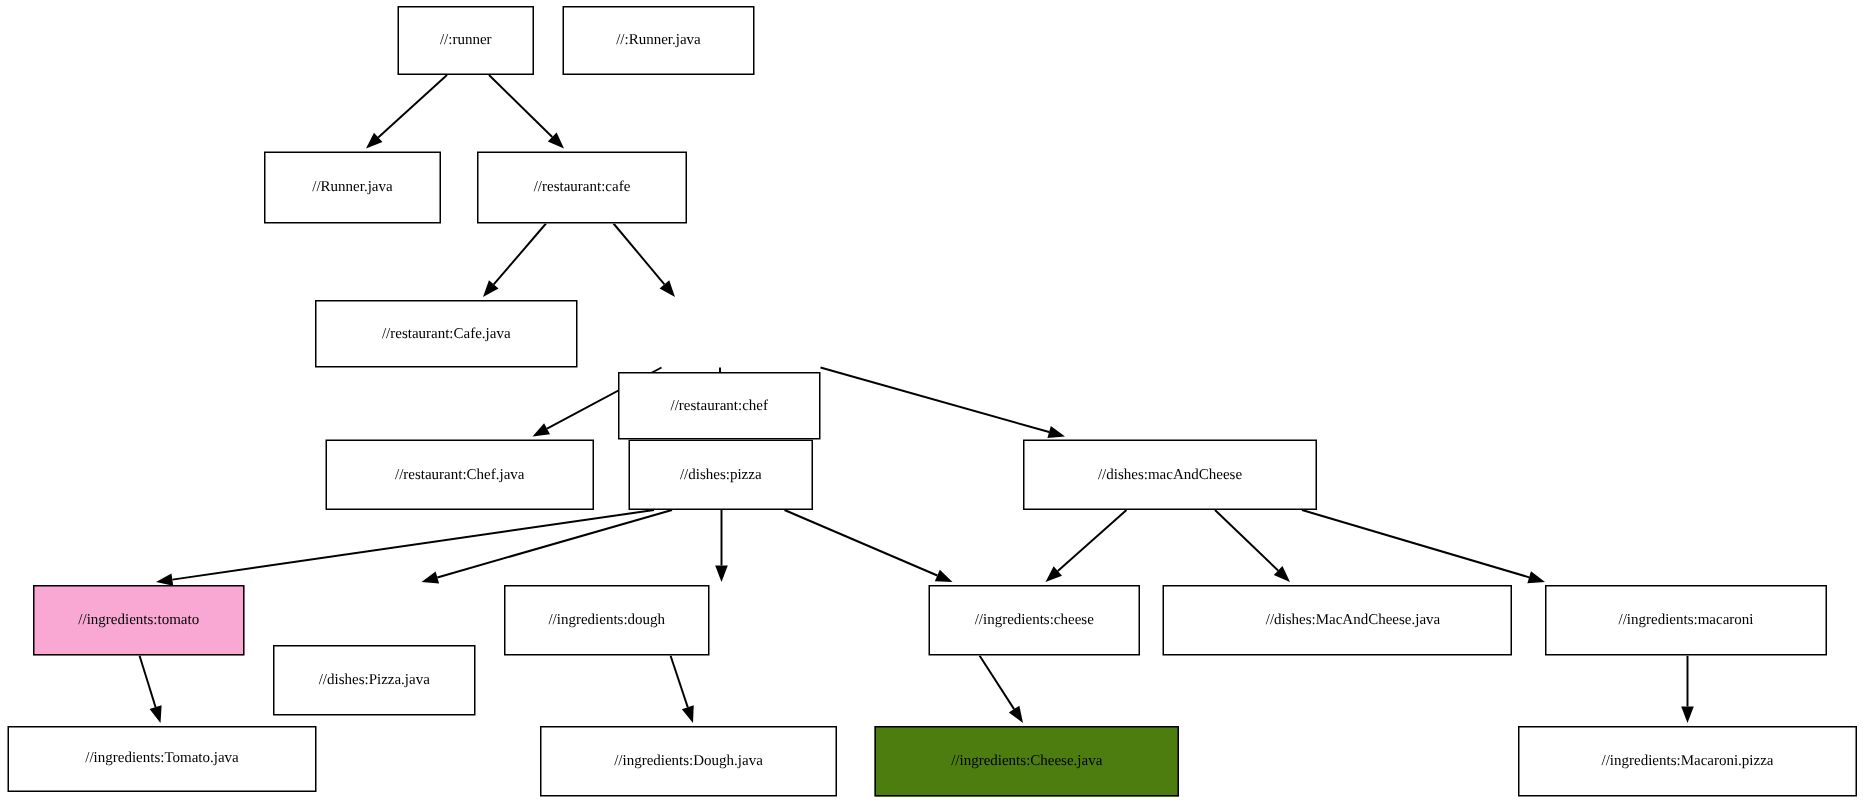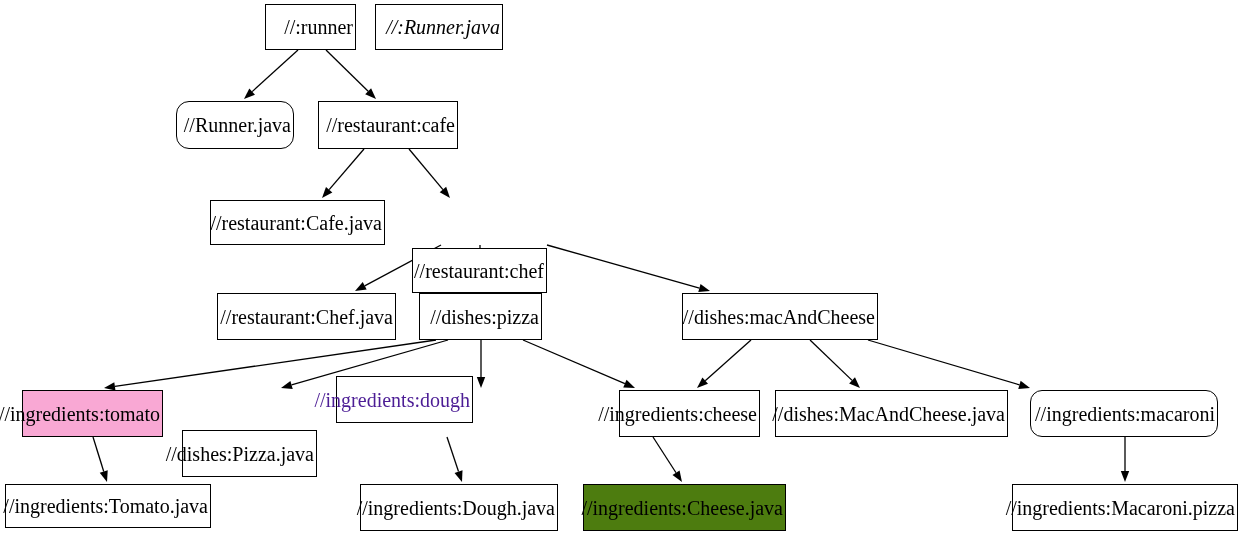--- a/index.html
+++ b/index.html
@@ -25,22 +25,22 @@
     pointer-events: none;
   }
   .node {
     position: absolute;
     box-sizing: border-box;
     border: 1px solid #000000;
     background: #ffffff;
     color: #000000;
     display: flex;
     align-items: center;
-    justify-content: flex-end;
-    font-size: 20px;
+    justify-content: center;
+    font-size: 10px;
     line-height: 1;
     white-space: nowrap;
     letter-spacing: 0px;
   }
   .node-label {
     display: block;
     padding: 0 2px;
   }
 </style>
 </head>
@@ -118,24 +118,24 @@
       </g>
       <g>
         <line x1="1125" y1="437" x2="1125" y2="471" stroke="#000000" stroke-width="1.3"></line>
         <polygon points="1125,482 1120.8,471 1129.2,471" fill="#000000"></polygon>
       </g>
     </svg>
   <div id="node-layer">
       <div class="node" style="left: 265px; top: 4px; width: 91px; height: 46px; background: rgb(255, 255, 255); border-color: rgb(0, 0, 0); color: rgb(0, 0, 0);">
         <span class="node-label">//:runner</span>
       </div>
-      <div class="node" style="left: 375px; top: 4px; width: 128px; height: 46px; background: rgb(255, 255, 255); border-color: rgb(0, 0, 0); color: rgb(0, 0, 0); font-style: italic;">
+      <div class="node" style="left: 375px; top: 4px; width: 128px; height: 46px; background: rgb(255, 255, 255); border-color: rgb(0, 0, 0); color: rgb(0, 0, 0);">
         <span class="node-label">//:Runner.java</span>
       </div>
-      <div class="node" style="left: 176px; top: 101px; width: 118px; height: 48px; background: rgb(255, 255, 255); border-color: rgb(0, 0, 0); color: rgb(0, 0, 0); border-radius: 13px;">
+      <div class="node" style="left: 176px; top: 101px; width: 118px; height: 48px; background: rgb(255, 255, 255); border-color: rgb(0, 0, 0); color: rgb(0, 0, 0);">
         <span class="node-label">//Runner.java</span>
       </div>
       <div class="node" style="left: 318px; top: 101px; width: 140px; height: 48px; background: rgb(255, 255, 255); border-color: rgb(0, 0, 0); color: rgb(0, 0, 0);">
         <span class="node-label">//restaurant:cafe</span>
       </div>
       <div class="node" style="left: 210px; top: 200px; width: 175px; height: 45px; background: rgb(255, 255, 255); border-color: rgb(0, 0, 0); color: rgb(0, 0, 0);">
         <span class="node-label">//restaurant:Cafe.java</span>
       </div>
       <div class="node" style="left: 412px; top: 200px; width: 135px; height: 45px; background: rgb(255, 255, 255); border-color: rgb(0, 0, 0); color: rgb(0, 0, 0); margin-top: 48px;">
         <span class="node-label">//restaurant:chef</span>
@@ -148,30 +148,30 @@
       </div>
       <div class="node" style="left: 682px; top: 293px; width: 196px; height: 47px; background: rgb(255, 255, 255); border-color: rgb(0, 0, 0); color: rgb(0, 0, 0);">
         <span class="node-label">//dishes:macAndCheese</span>
       </div>
       <div class="node" style="left: 22px; top: 390px; width: 141px; height: 47px; background: #f9a8d4; border-color: rgb(0, 0, 0); color: rgb(0, 0, 0);">
         <span class="node-label">//ingredients:tomato</span>
       </div>
       <div class="node" style="left: 182px; top: 390px; width: 135px; height: 47px; background: rgb(255, 255, 255); border-color: rgb(0, 0, 0); color: rgb(0, 0, 0); margin-top: 40px;">
         <span class="node-label">//dishes:Pizza.java</span>
       </div>
-      <div class="node" style="left: 336px; top: 376px; width: 137px; height: 47px; background: rgb(255, 255, 255); border-color: rgb(0, 0, 0); color: #4c1d95;">
+      <div class="node" style="left: 336px; top: 390px; width: 137px; height: 47px; background: rgb(255, 255, 255); border-color: rgb(0, 0, 0); color: #000000;">
         <span class="node-label">//ingredients:dough</span>
       </div>
       <div class="node" style="left: 583px; top: 390px; width: 141px; height: 47px; background: rgb(255, 255, 255); border-color: rgb(0, 0, 0); color: rgb(0, 0, 0); margin-left: 36px;">
         <span class="node-label">//ingredients:cheese</span>
       </div>
       <div class="node" style="left: 775px; top: 390px; width: 233px; height: 47px; background: rgb(255, 255, 255); border-color: rgb(0, 0, 0); color: rgb(0, 0, 0); padding-left: 21px;">
         <span class="node-label">//dishes:MacAndCheese.java</span>
       </div>
-      <div class="node" style="left: 1030px; top: 390px; width: 188px; height: 47px; background: rgb(255, 255, 255); border-color: rgb(0, 0, 0); color: rgb(0, 0, 0); border-radius: 12px;">
+      <div class="node" style="left: 1030px; top: 390px; width: 188px; height: 47px; background: rgb(255, 255, 255); border-color: rgb(0, 0, 0); color: rgb(0, 0, 0);">
         <span class="node-label">//ingredients:macaroni</span>
       </div>
       <div class="node" style="left: 5px; top: 484px; width: 206px; height: 44px; background: rgb(255, 255, 255); border-color: rgb(0, 0, 0); color: rgb(0, 0, 0);">
         <span class="node-label">//ingredients:Tomato.java</span>
       </div>
       <div class="node" style="left: 360px; top: 484px; width: 198px; height: 47px; background: rgb(255, 255, 255); border-color: rgb(0, 0, 0); color: rgb(0, 0, 0);">
         <span class="node-label">//ingredients:Dough.java</span>
       </div>
       <div class="node" style="left: 583px; top: 484px; width: 203px; height: 47px; background: #4d7c0f; border-color: rgb(0, 0, 0); color: rgb(0, 0, 0);">
         <span class="node-label">//ingredients:Cheese.java</span>

